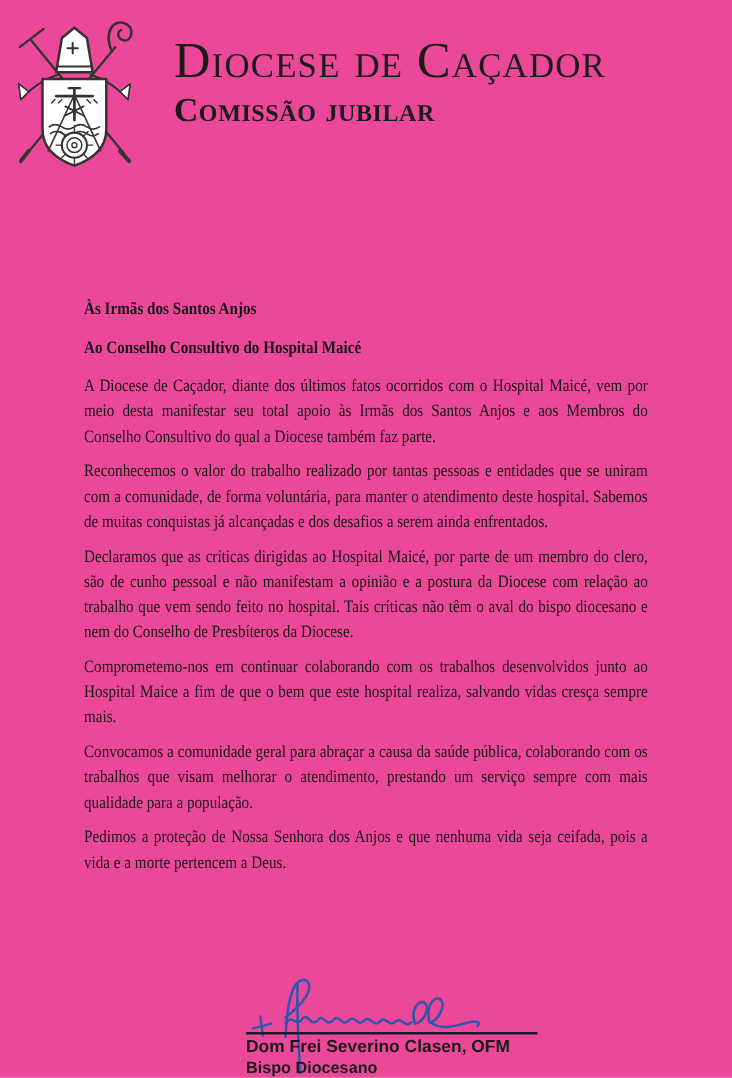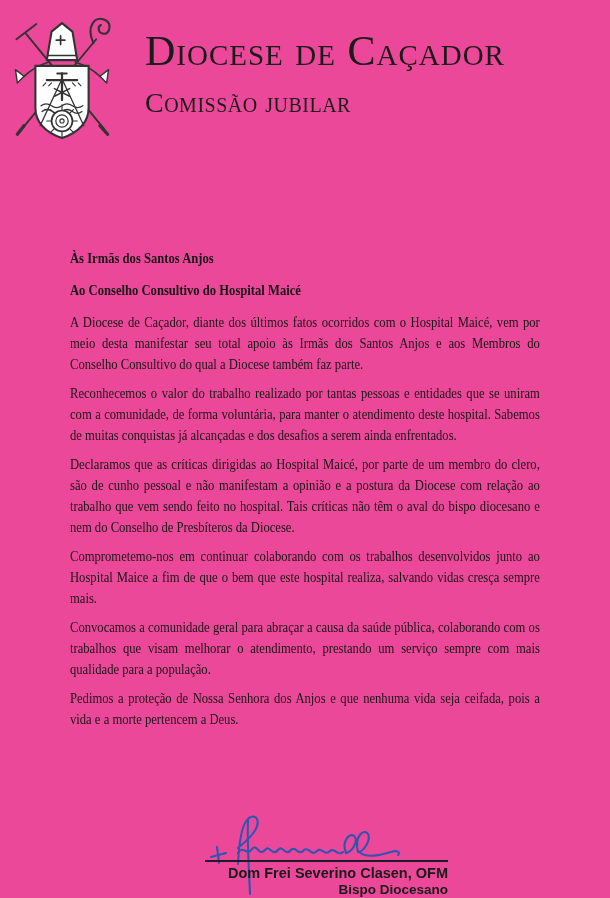--- a/index.html
+++ b/index.html
@@ -24,23 +24,23 @@
     margin:0;
     font-size:42px;
     font-weight:400;
     font-variant:small-caps;
     letter-spacing:1px;
     color:#1b1b1b;
     line-height:1.1;
     white-space:nowrap;
   }
   .doc-subtitle{
-    margin:14px 0 0 0;
+    margin:4px 0 0 0;
     font-size:28px;
-    font-weight:400;
+    font-weight:700;
     font-variant:small-caps;
     letter-spacing:0.5px;
     color:#1b1b1b;
     line-height:1.1;
     white-space:nowrap;
   }
 
   
   .nota{
     position:absolute;top:187px;left:130px;width:410px;
@@ -54,21 +54,21 @@
     transform:scaleX(0.87);
     transform-origin:0 0;
     font-size:14.5px;line-height:21px;
   }
   .addr{margin:0 0 11px 0;font-weight:bold;}
   .para{margin:0 0 8px 0;text-align:justify;}
 
   
   .sig-block{
     position:absolute;top:812px;left:205px;width:243px;
-    text-align:right;
+    text-align:left;
   }
   .sig-svg{display:block;overflow:visible;}
   .sig-name{
     margin:1px 0 0 0;
     font-family:"Liberation Sans", sans-serif;
     font-size:14.5px;font-weight:bold;color:#1a1a1a;line-height:16px;
     white-space:nowrap;
   }
   .sig-role{
     margin:1px 0 0 0;

